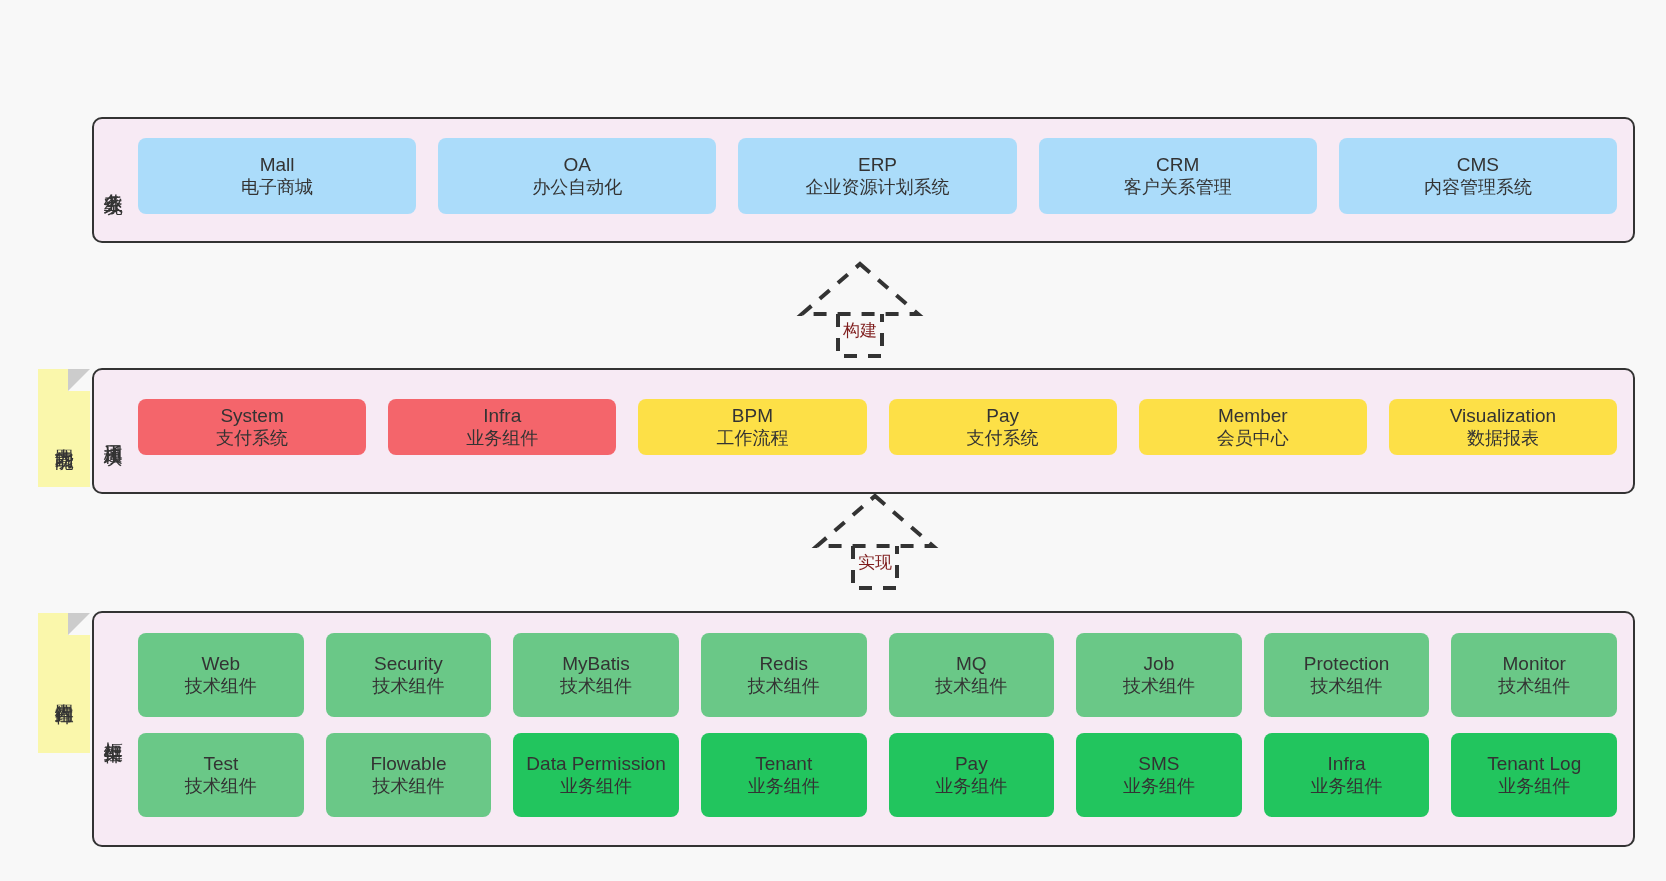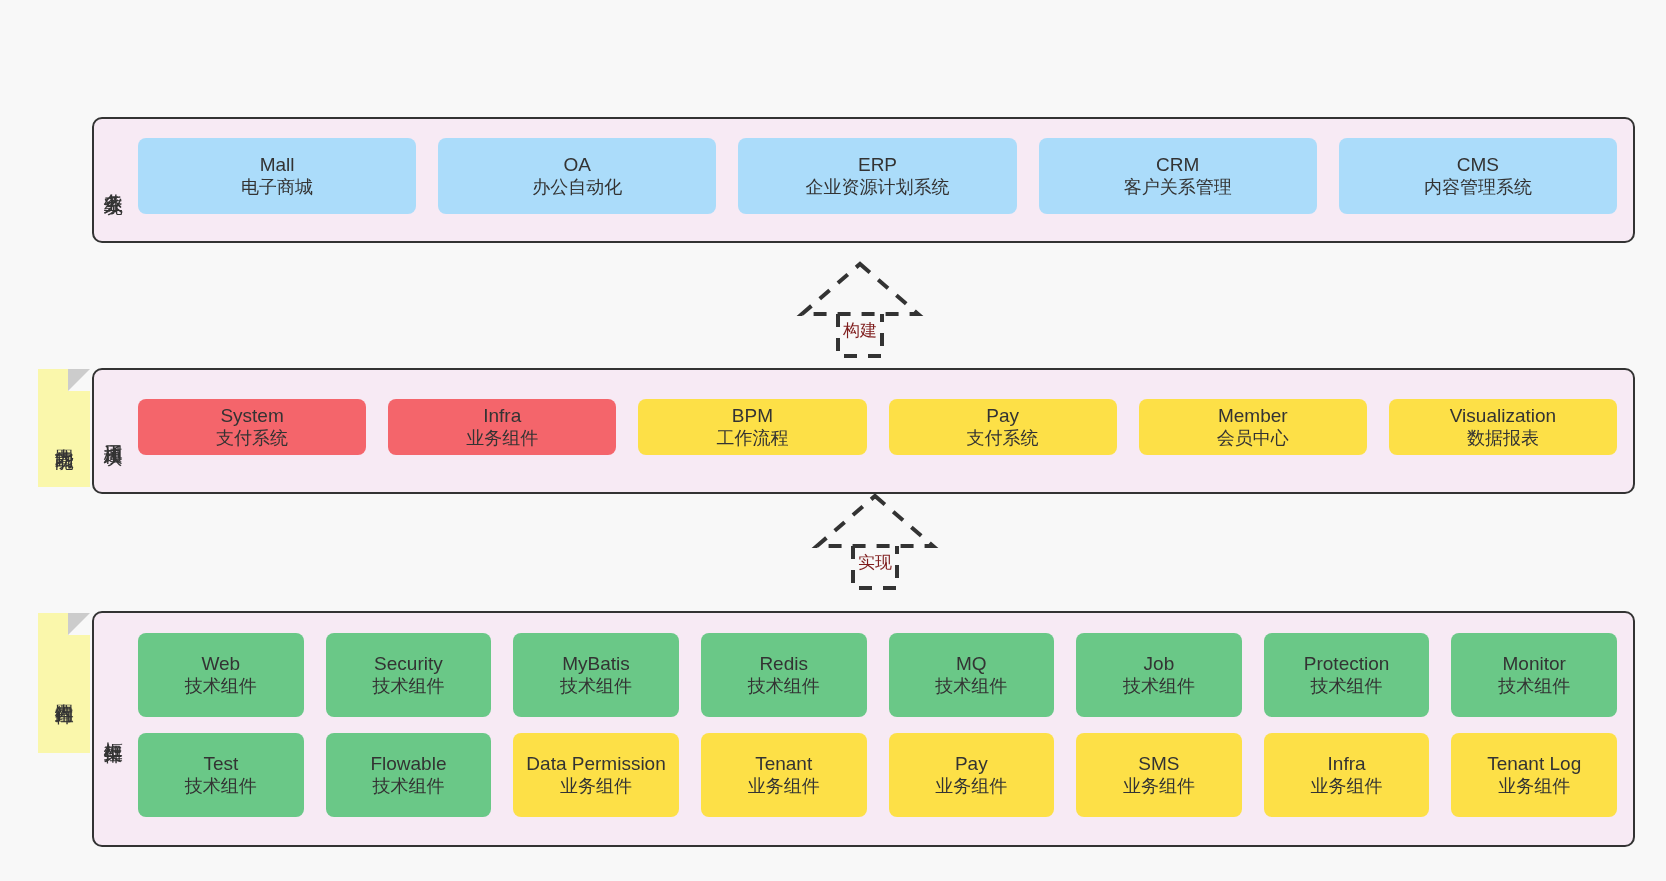--- a/index.html
+++ b/index.html
@@ -70,21 +70,21 @@
     padding: 4px 6px;
   }
   .cell .t-en { font-size: 19px; }
   .cell .t-cn { font-size: 18px; }
 
   
   .c-blue        { background: #abdcfa; }
   .c-red         { background: #f4656b; }
   .c-pink        { background: #fde047; }
   .c-green       { background: #6ac887; }
-  .c-green-light { background: #fde047; }
+  .c-green-light { background: #22c55e; }
 
   
   #layer-business { left: 92px;  top: 117px; width: 1543px; height: 126px; }
   #layer-business .row { height: 76px; }
 
   
   #layer-common   { left: 92px;  top: 368px; width: 1543px; height: 126px; }
   #layer-common .row { height: 56px; }
 
   

